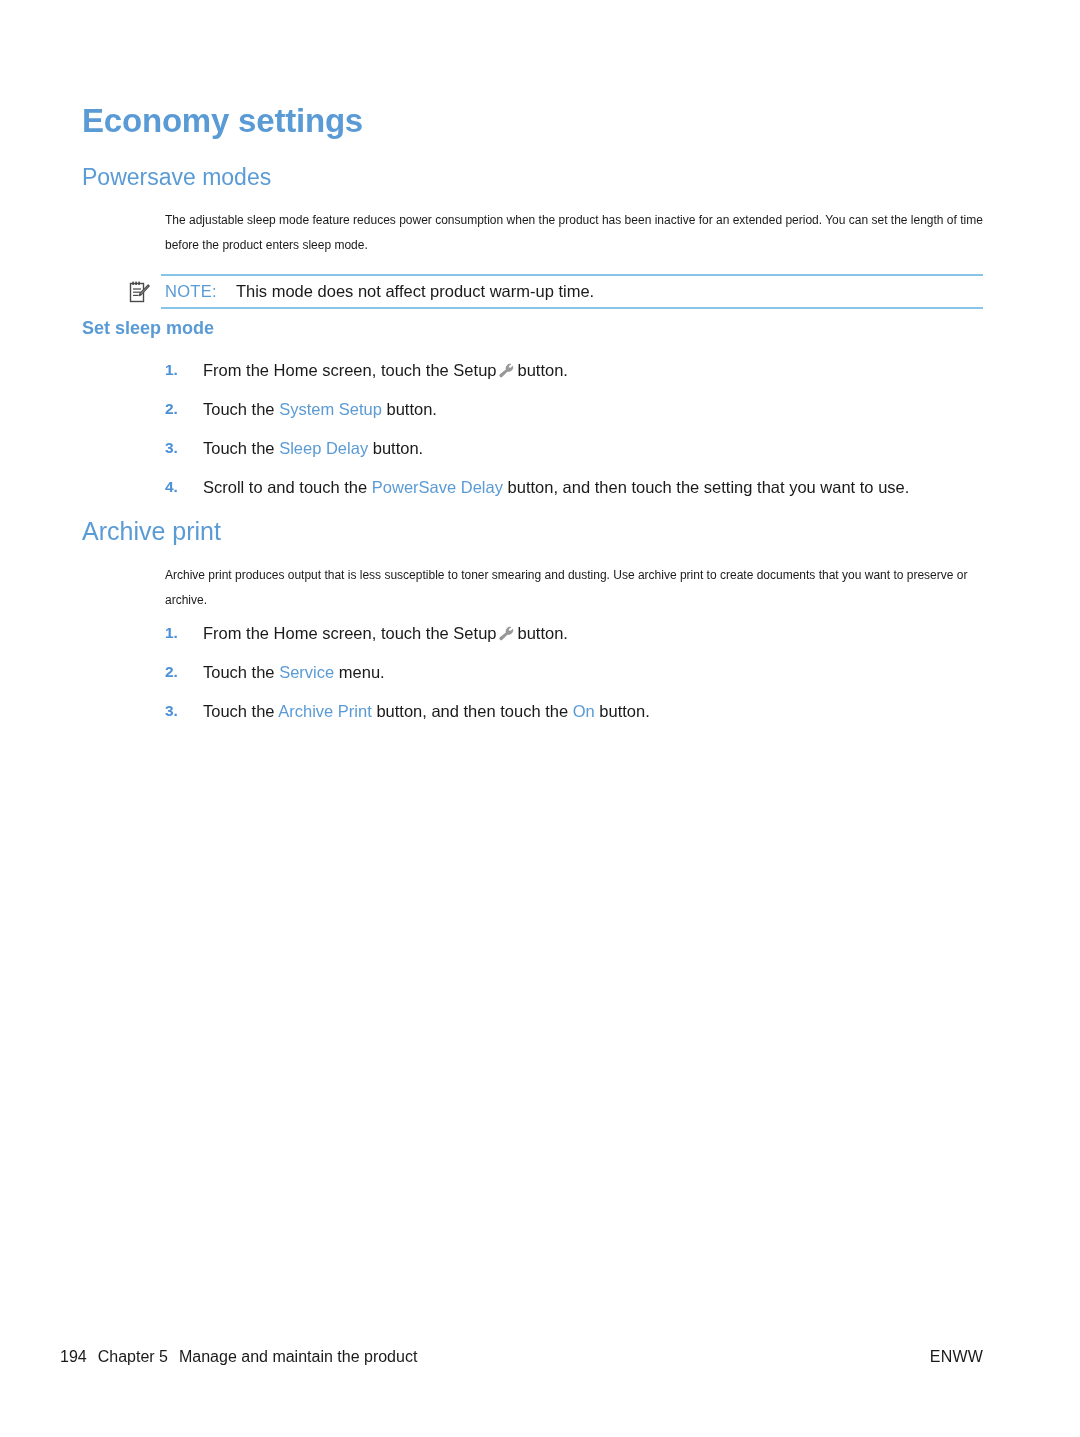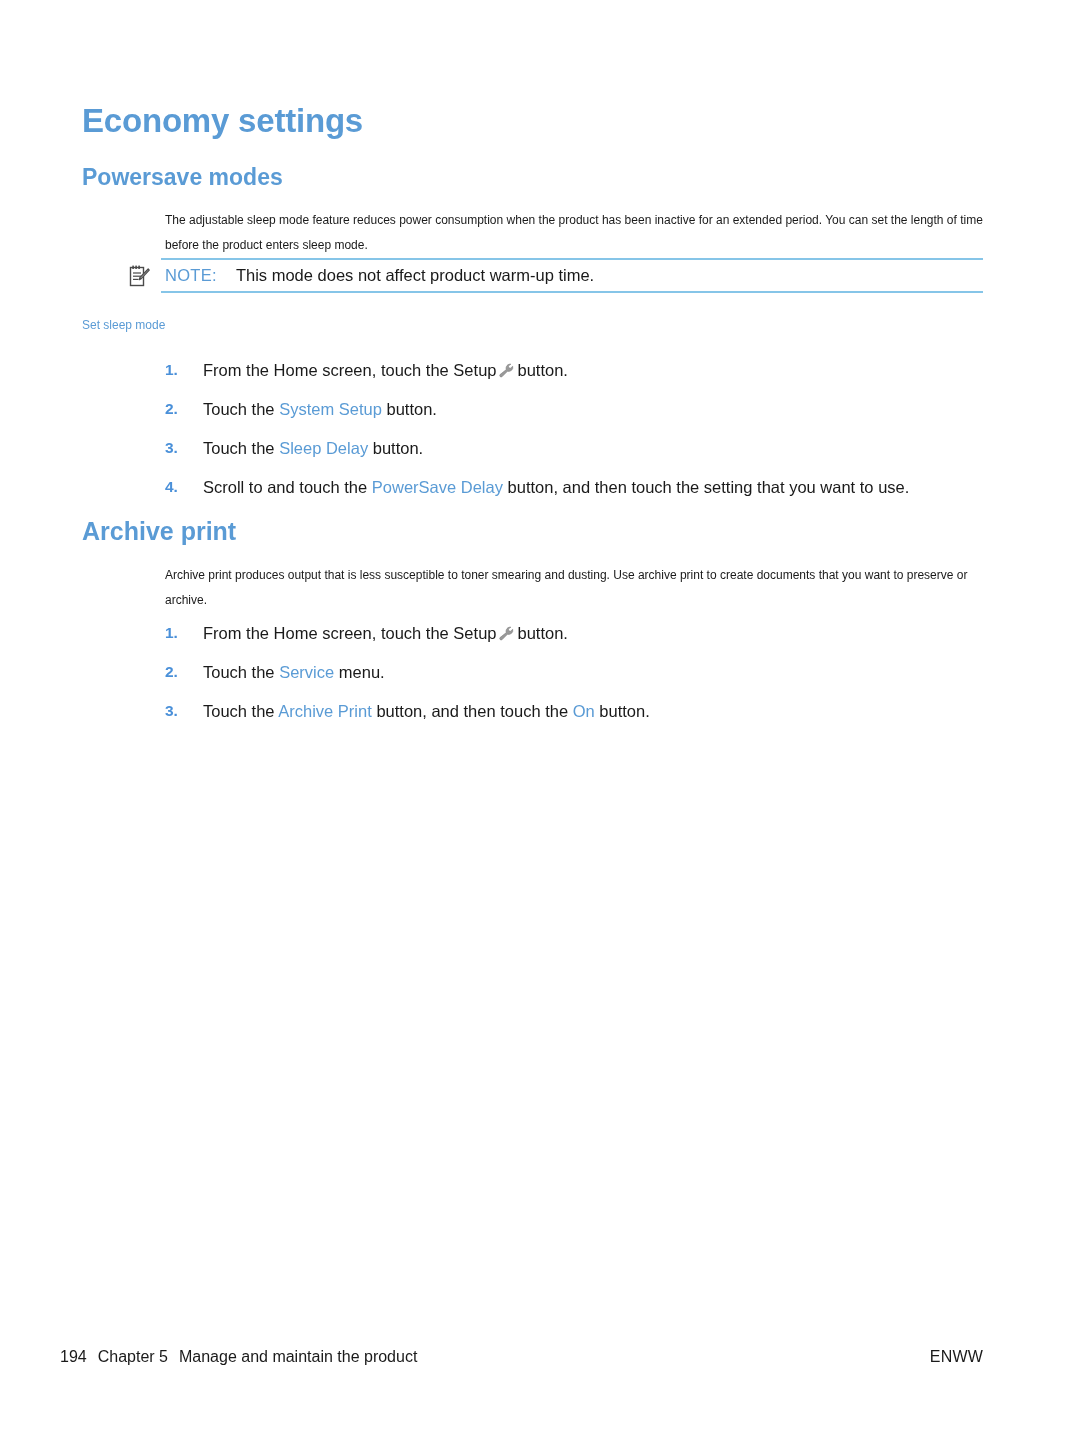--- a/index.html
+++ b/index.html
@@ -35,36 +35,36 @@
     color: #5a9bd5;
     letter-spacing: -0.2px;
     line-height: 1.1;
   }
 
   .h2 {
     position: absolute;
     left: 82px;
     top: 165px;
     font-size: 23px;
-    font-weight: bold;
+    font-weight: normal;
     color: #5a9bd5;
     line-height: 1.1;
   }
 
   .h2.archive {
     top: 518px;
     font-size: 25px;
   }
 
   .h3 {
     position: absolute;
     left: 82px;
     top: 319px;
-    font-size: 12px;
-    font-weight: normal;
+    font-size: 18px;
+    font-weight: bold;
     color: #5a9bd5;
     line-height: 1.1;
   }
 
   
   .para {
     position: absolute;
     left: 165px;
     width: 818px;
     font-size: 12px;
@@ -72,21 +72,21 @@
     color: #1a1a1a;
     text-align: left;
   }
   .para.p-powersave { top: 208px; }
   .para.p-archive   { top: 563px; }
 
   
   .note {
     position: absolute;
     left: 128px;
-    top: 258px;
+    top: 274px;
     width: 855px;
     height: 35px;
   }
   .note .rule-top,
   .note .rule-bottom {
     position: absolute;
     left: 33px;
     width: 822px;
     height: 1.6px;
     background: #86c5e8;

